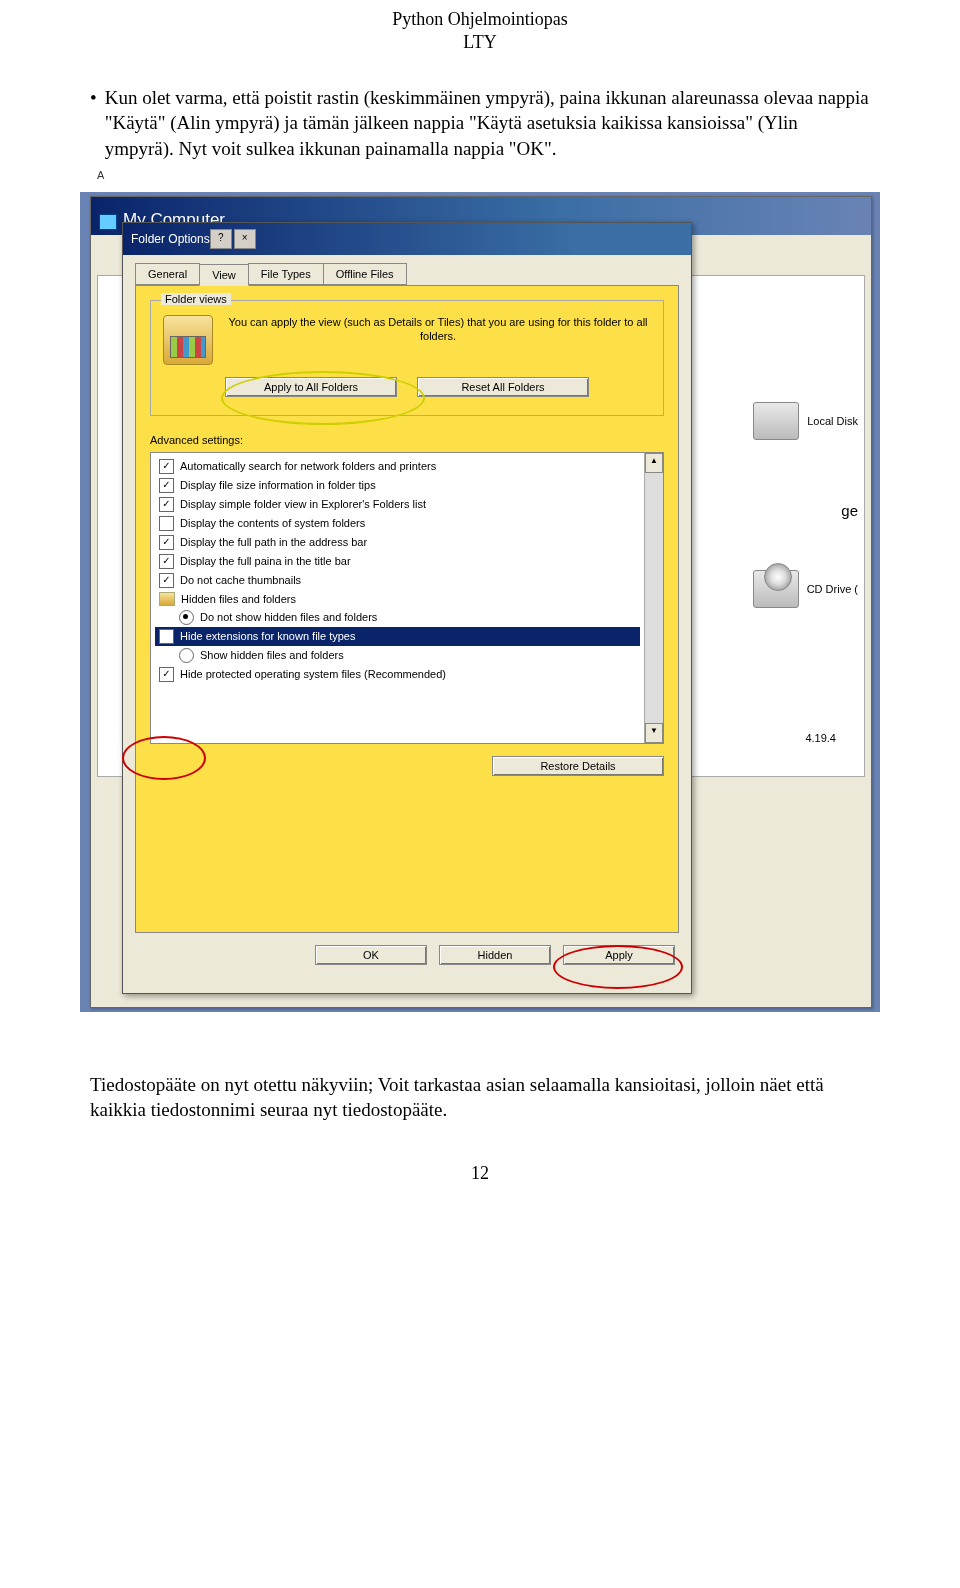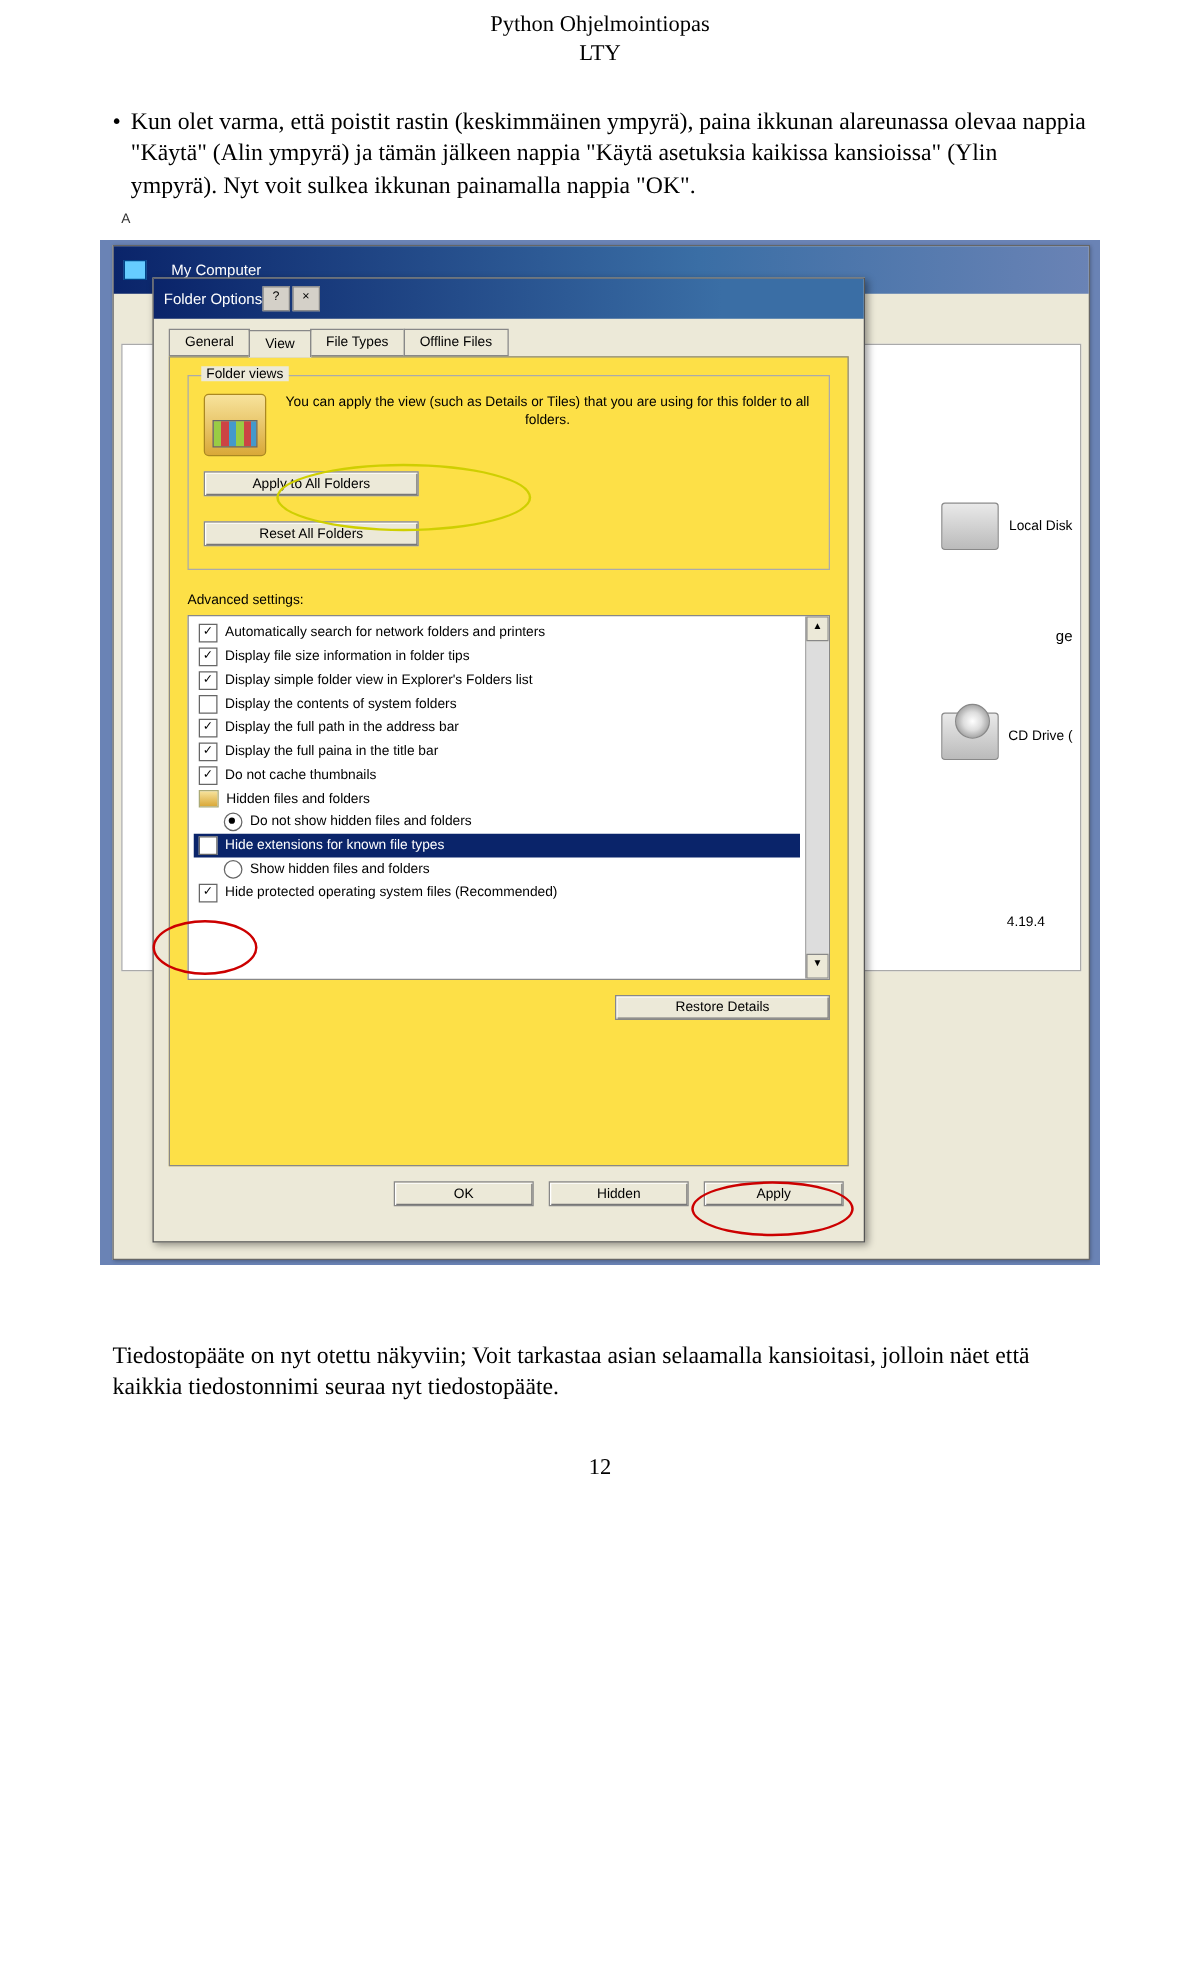--- a/index.html
+++ b/index.html
@@ -47,25 +47,25 @@
     width: 780px;
     height: 810px;
     background: #ece9d8;
     border: 1px solid #666;
     box-shadow: 1px 1px 3px rgba(0,0,0,0.3);
   }
   .mycomp-title {
     height: 28px;
     background: linear-gradient(to right, #0a246a 0%, #3a6ea5 60%, #6a83b5 100%);
     color: #fff;
-    font-size: 12px;
+    font-size: 17px;
     padding: 5px 8px;
     display: flex;
-    align-items: center;
-    gap: 20px;
+    align-items: flex-end;
+    gap: 6px;
   }
   .mycomp-toolbar {
     height: 500px;
     background: #fff;
     margin: 40px 6px 6px 6px;
     border: 1px solid #aaa;
     position: relative;
   }
   .addrbar {
     position: absolute;
@@ -208,21 +208,20 @@
     line-height: 1.3;
     color: #000;
     white-space: pre-line;
     text-align: center;
   }
   .fv-buttons {
     display: flex;
     gap: 20px;
     justify-content: center;
     margin-top: 12px;
-    flex-direction: column;
   }
   .btn {
     font-size: 11px;
     padding: 3px 0;
     width: 170px;
     text-align: center;
     background: #ece9d8;
     border: 1px solid #888;
     box-shadow: inset 1px 1px 0 #fff, inset -1px -1px 0 #777;
   }
@@ -367,21 +366,21 @@
     <div class="addrbar">
       <span>A</span>
     </div>
     <div class="mycomp-toolbar"></div>
   </div>
 
   <div class="drive-item" style="right:22px; top:210px">
     <span class="drive-icon"></span>
     <span>Local Disk</span>
   </div>
-  <div style="position:absolute; right:22px; top:310px; font-size:12px"><span>ge</span></div>
+  <div style="position:absolute; right:22px; top:310px; font-size:15px"><span>ge</span></div>
   <div class="drive-item" style="right:22px; top:378px">
     <span class="drive-icon cd-icon"></span>
     <span>CD Drive (</span>
   </div>
   <div style="position:absolute; right:44px; top:540px; font-size:11px"><span>4.19.4</span></div>
 
   <div class="dialog">
     <div class="dlg-title">
       <span>Folder Options</span>
       <span class="winctrl">

